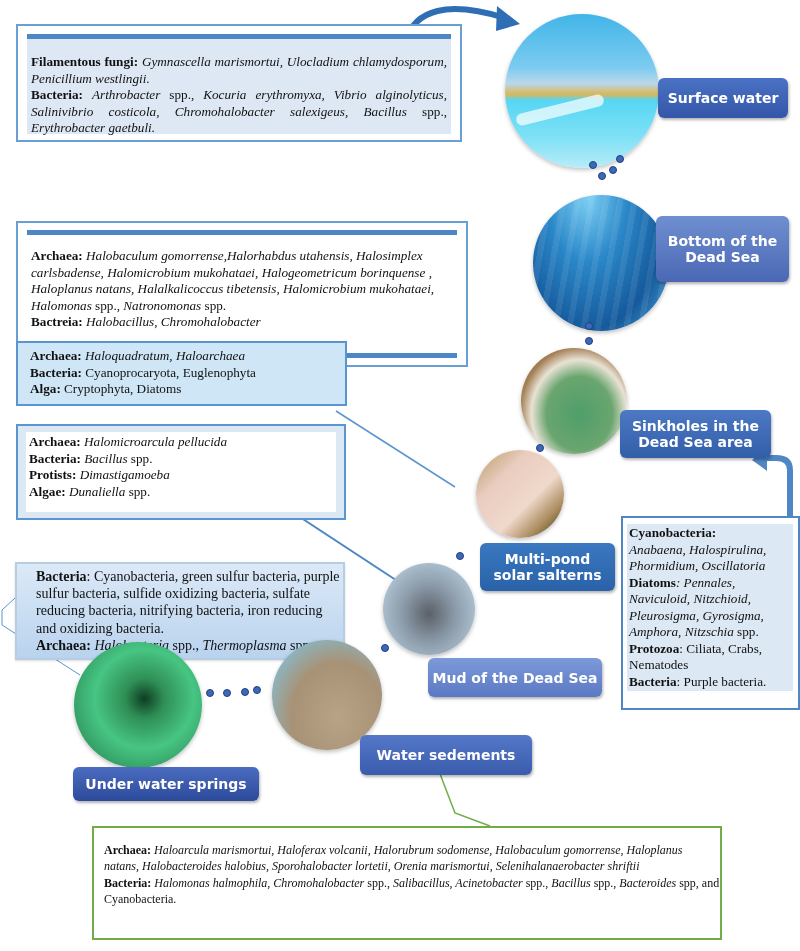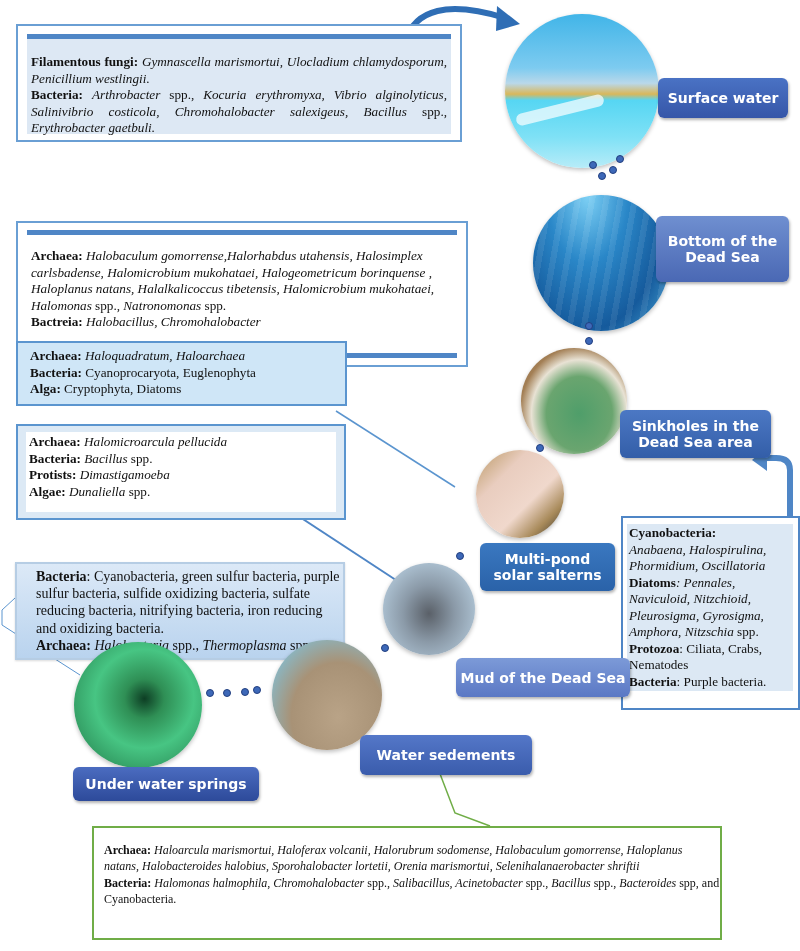--- a/index.html
+++ b/index.html
@@ -57,21 +57,21 @@
     background: radial-gradient(ellipse at 60% 70%, #b9a387 0%, #a89276 50%, #8ab7c4 80%, #4ea4c6 100%); }
   #c-springs { left: 74px; top: 642px; width: 128px; height: 126px;
     background: radial-gradient(circle at 55% 45%, #0d3e24 0%, #2f8f55 20%, #47c583 50%, #1f7444 100%); }
 
   
   .label { position: absolute; color: #fff; font-family: "DejaVu Sans", sans-serif; font-weight: bold; font-size: 14px; line-height: 16px; text-align: center; display: flex; align-items: center; justify-content: center; border-radius: 6px; box-shadow: 1px 2px 3px rgba(0,0,0,0.3); }
   #l-surface { left: 658px; top: 78px; width: 130px; height: 40px; background: linear-gradient(#4a72c4, #3656a8); }
   #l-bottom { left: 656px; top: 216px; width: 133px; height: 66px; background: linear-gradient(#6f8fd0, #4a68b4); }
   #l-sinkholes { left: 620px; top: 410px; width: 151px; height: 48px; background: linear-gradient(#4c78c4, #335ea8); }
   #l-salterns { left: 480px; top: 543px; width: 135px; height: 48px; background: linear-gradient(#3a78c0, #2a62a8); }
-  #l-mud { left: 428px; top: 658px; width: 174px; height: 39px; background: linear-gradient(#7c9ad8, #5b78c4); margin-left: 28px; }
+  #l-mud { left: 428px; top: 658px; width: 174px; height: 39px; background: linear-gradient(#7c9ad8, #5b78c4); }
   #l-sediments { left: 360px; top: 735px; width: 172px; height: 40px; background: linear-gradient(#5477c8, #3a5cac); }
   #l-springs { left: 73px; top: 767px; width: 186px; height: 34px; background: linear-gradient(#4b6cc0, #2d4a9a); }
 
   .dot { position: absolute; width: 8px; height: 8px; border-radius: 50%; background: #3d68b8; border: 1px solid #223f80; }
 
   svg.overlay { position: absolute; left: 0; top: 0; width: 800px; height: 951px; pointer-events: none; }
 </style>
 </head>
 <body>
 

